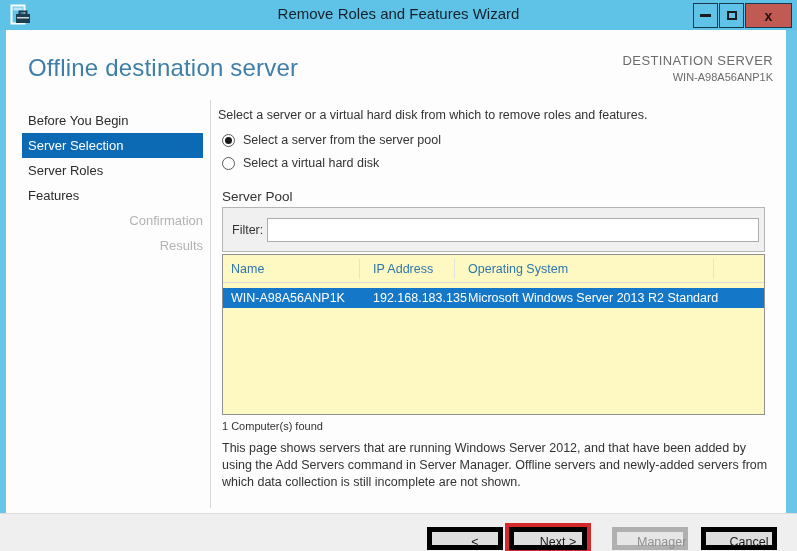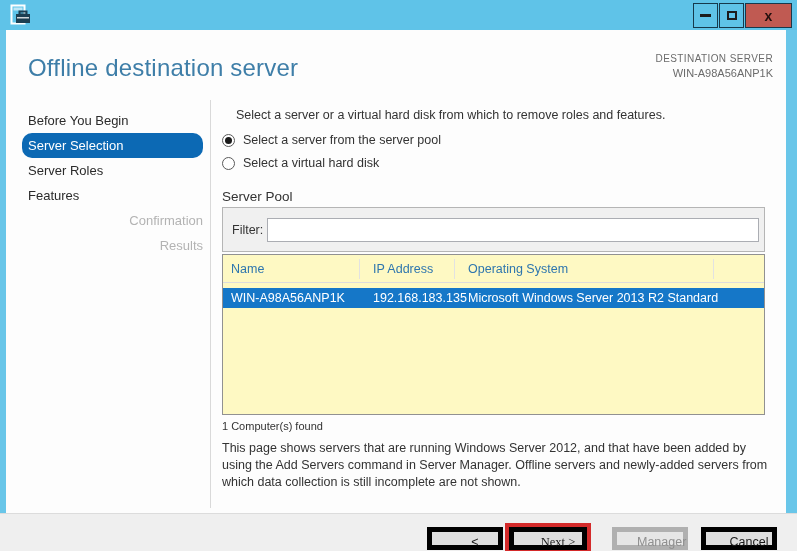--- a/index.html
+++ b/index.html
@@ -36,35 +36,35 @@
   
   .strip-left  { position: absolute; left: 0; top: 30px; width: 6px;  height: 521px; background: #69c6e9; }
   .strip-right { position: absolute; left: 786px; top: 30px; width: 11px; height: 521px; background: #69c6e9; }
 
   
   .page-title {
     position: absolute; left: 28px; top: 54px;
     font-size: 24px; font-weight: 300; color: #3e7ea8; letter-spacing: 0.2px;
   }
   .dest-block { position: absolute; right: 24px; top: 53px; text-align: right; color: #6b6b6b; }
-  .dest-label { font-size: 10px; letter-spacing: 0.4px; }
+  .dest-label { font-size: 13px; letter-spacing: 0.4px; }
   .dest-server { font-size: 11px; margin-top: 3px; }
 
   
   .sidebar { position: absolute; left: 22px; top: 108px; width: 181px; }
   .side-item {
     height: 25px; line-height: 25px; padding-left: 6px;
     font-size: 13px; color: #2b2b2b; cursor: pointer; white-space: nowrap;
   }
-  .side-item.selected { background: #0c69b4; color: #ffffff; border-radius: 10px; }
+  .side-item.selected { background: #0c69b4; color: #ffffff; }
   .side-item.disabled { color: #b3b3b3; cursor: default; text-align: right; }
   .divider-v { position: absolute; left: 210px; top: 100px; width: 1px; height: 408px; background: #d9d9d9; }
 
   
-  .intro { position: absolute; left: 236px; top: 108px; font-size: 12.5px; color: #333; }
+  .intro { position: absolute; left: 218px; top: 108px; font-size: 12.5px; color: #333; }
 
   .radio-row { position: absolute; left: 222px; height: 16px; display: flex; align-items: center; cursor: pointer; }
   .radio-row1 { top: 132px; } .radio-row2 { top: 155px; }
   .radio-circle {
     width: 13px; height: 13px; border-radius: 50%;
     border: 1px solid #5a5a5a; background: #fff; margin-right: 8px;
     display: flex; align-items: center; justify-content: center; flex: 0 0 auto;
   }
   .radio-circle.checked::after { content: ""; width: 7px; height: 7px; border-radius: 50%; background: #1a1a1a; }
   .radio-label { font-size: 12.5px; color: #333; }
@@ -111,41 +111,42 @@
     background: #efefef; border-top: 1px solid #dcdcdc;
   }
   .wizbtn {
     position: absolute; top: 527px; height: 23px; width: 76px;
     background: #dedede; border: 5px solid #000000;
     font-size: 12.5px; color: #1a1a1a; text-align: center; line-height: 21px; cursor: pointer;
     font-family: "Liberation Sans", "DejaVu Sans", sans-serif;
     padding-left: 20px;
   }
   .btn-previous { left: 427px; }
-  .btn-next { left: 509px; width: 78px; font-family: Liberation Serif, serif; }
+  .btn-next { left: 509px; width: 78px; }
   .btn-remove { left: 612px; background: #e6e6e6; border-color: #b0b0b0; color: #8f8f8f; cursor: default; }
   .btn-cancel { left: 701px; }
   .annotation-box {
     position: absolute; left: 505px; top: 523px; width: 86px; height: 31px;
     border: 4px solid #d42a2a; pointer-events: none;
   }
 </style>
 </head>
 <body>
 
 <div class="window">
 
   <div class="titlebar">
     <svg class="app-icon" viewBox="0 0 21 22">
       <rect x="1.5" y="1.5" width="13" height="18" fill="none" stroke="#ffffff" stroke-width="2"></rect>
       <rect x="3.5" y="3.5" width="9" height="3" fill="#ffffff" opacity="0.6"></rect>
       <rect x="6" y="10" width="14" height="9" fill="#1d3f52"></rect>
       <rect x="9.5" y="7.5" width="7" height="3" fill="none" stroke="#1d3f52" stroke-width="2"></rect>
       <rect x="7" y="13" width="12" height="1.5" fill="#ffffff" opacity="0.8"></rect>
     </svg>
+    <div class="titlebar-title">Remove Roles and Features Wizard</div>
     <div class="winbtn btn-min">
       <span class="glyph-min"></span>
     </div>
     <div class="winbtn btn-max">
       <span class="glyph-max"></span>
     </div>
     <div class="winbtn btn-close">
       <span>x</span>
     </div>
   </div>

